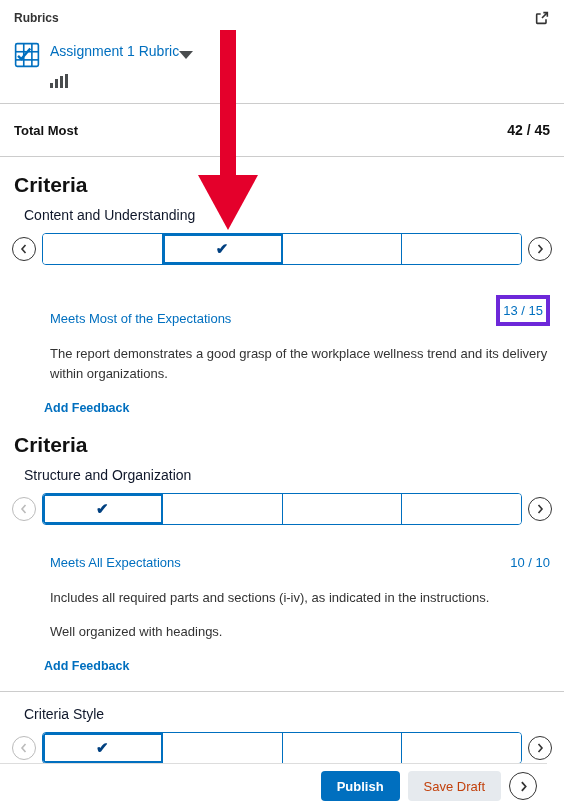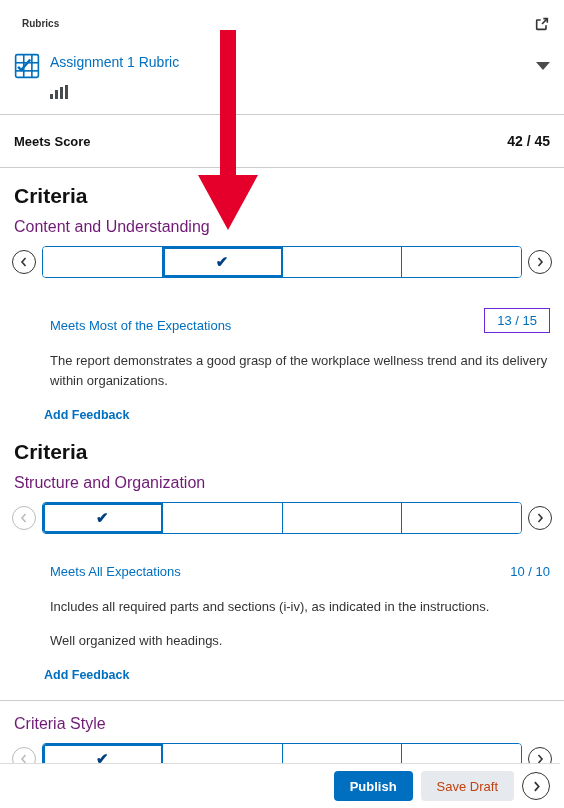--- a/index.html
+++ b/index.html
@@ -1,47 +1,47 @@
 <!DOCTYPE html>
 <html><head>
 <meta charset="utf-8">
 <style>
 html,body{margin:0;padding:0;font-family:-apple-system,BlinkMacSystemFont,"Segoe UI",Arial,sans-serif;font-size:13px;color:#111;background:#fff}
 .page{width:564px;height:808px;box-sizing:border-box;position:relative;overflow:hidden}
 .header-line{display:flex;align-items:center;justify-content:space-between;padding:10px 14px 8px 14px}
-.header-line h4{margin:8px;font-size:10px;font-weight:700;color:#333}
+.header-line h4{margin:0;font-size:12px;font-weight:700;color:#333}
 .pop-icon{width:16px;height:16px;cursor:pointer}
 .rubric-top{padding:8px 14px 12px 14px;border-bottom:1px solid #ccc}
-.rubric-row{display:flex;align-items:center;justify-content:space-between}
+.rubric-row{display:flex;align-items:center;}
 .rubric-left{display:flex;align-items:flex-start;gap:10px}
 .rubric-icon{width:26px;height:26px}
 .rubric-title{color:#006fbf;font-size:14px;text-decoration:none;cursor:pointer;line-height:1.4}
 .stats-icon{margin-left:36px;margin-top:6px;font-size:14px;color:#555}
 .caret{width:0;height:0;border-left:7px solid transparent;border-right:7px solid transparent;border-top:8px solid #494c4e;cursor:pointer}
 .total-row{display:flex;justify-content:space-between;align-items:center;padding:18px 14px 18px 14px;border-bottom:1px solid #ccc;font-weight:700}
 .total-row .score{font-size:14px}
 .crit-head{font-size:21px;font-weight:700;padding:16px 14px 10px 14px}
-.crit-name{padding:0 14px 10px 14px;font-size:16px;color:#701a75}
+.crit-name{padding:0 14px 10px 24px;font-size:14px;color:#0f172a}
 .level-row{display:flex;align-items:center;padding:0 12px;gap:6px}
 .nav-btn{width:22px;height:22px;border:1px solid #333;border-radius:50%;display:flex;align-items:center;justify-content:center;cursor:pointer;background:#fff;flex:0 0 auto}
 .nav-btn.disabled{border-color:#bbb;color:#bbb;cursor:default}
 .nav-btn svg{width:10px;height:10px}
 .levels{flex:1;display:flex;border:1px solid #006fbf;border-radius:4px;overflow:hidden;height:30px}
 .levels .cell{flex:1;border-right:1px solid #006fbf;display:flex;align-items:center;justify-content:center;cursor:pointer;background:#fff}
 .levels .cell:last-child{border-right:none}
 .levels .cell.sel{background:#ffffff;outline:2px solid #006fbf;outline-offset:-2px}
 .check{color:#004080;font-weight:900;font-size:15px}
 .crit-detail{padding:12px 14px 4px 50px}
 .crit-sel{color:#006fbf;font-size:13px;margin:18px 0 18px 0;display:flex;justify-content:space-between;align-items:flex-end}
 .crit-sel .pts{color:#006fbf}
-.highlight-box{border:1px solid #6d28d9;padding:4px 12px}
+.highlight-box{border:4px solid #6d28d9;padding:4px 3px}
 .crit-desc{color:#333;font-size:13px;line-height:1.5;margin-bottom:14px}
 .add-fb{color:#006fbf;font-weight:700;font-size:12.5px;margin:4px 0 14px -6px;cursor:pointer;display:inline-block}
 .sep{border-top:1px solid #ccc}
-.footer{position:absolute;bottom:0;left:0;right:4px;height:44px;border-top:1px solid #ddd;display:flex;align-items:center;justify-content:flex-end;gap:8px;padding:0 10px;background:#fff}
+.footer{position:absolute;bottom:0;left:0;right:17px;height:44px;border-top:1px solid #ddd;display:flex;align-items:center;justify-content:flex-end;gap:8px;padding:0 10px;background:#fff}
 .btn{height:30px;border-radius:4px;font-size:13px;padding:0 16px;cursor:pointer;border:none}
 .btn-primary{background:#006fbf;color:#fff;font-weight:600}
 .btn-secondary{background:#e6eaee;color:#c2410c}
 .next-btn{width:26px;height:26px;border:1px solid #333;border-radius:50%;display:flex;align-items:center;justify-content:center;cursor:pointer;background:#fff}
 .arrow-annot{position:absolute;left:198px;top:30px;width:60px;height:200px;pointer-events:none}
 .scroll{height:calc(100% - 44px);overflow:hidden}
 </style>
 </head>
 <body>
 <div class="page">
@@ -80,21 +80,21 @@
     <svg width="18" height="14" viewBox="0 0 18 14">
             <rect x="0" y="9" width="3" height="5" fill="#494c4e"></rect>
             <rect x="5" y="5" width="3" height="9" fill="#494c4e"></rect>
             <rect x="10" y="2" width="3" height="12" fill="#494c4e"></rect>
             <rect x="15" y="0" width="3" height="14" fill="#494c4e"></rect>
           </svg>
   </div>
 </div>
 
 <div class="total-row">
-  <span>Meets Score</span>
+  <span>Total Most</span>
   <span class="score">42 / 45</span>
 </div>
 
 <div class="crit-head">Criteria</div>
 <div class="crit-name">Content and Understanding</div>
 <div class="level-row">
   <span class="nav-btn">
     <svg viewBox="0 0 10 10">
             <polyline points="6.5,1 3,5 6.5,9" fill="none" stroke="#333" stroke-width="1.6"></polyline>
           </svg>

